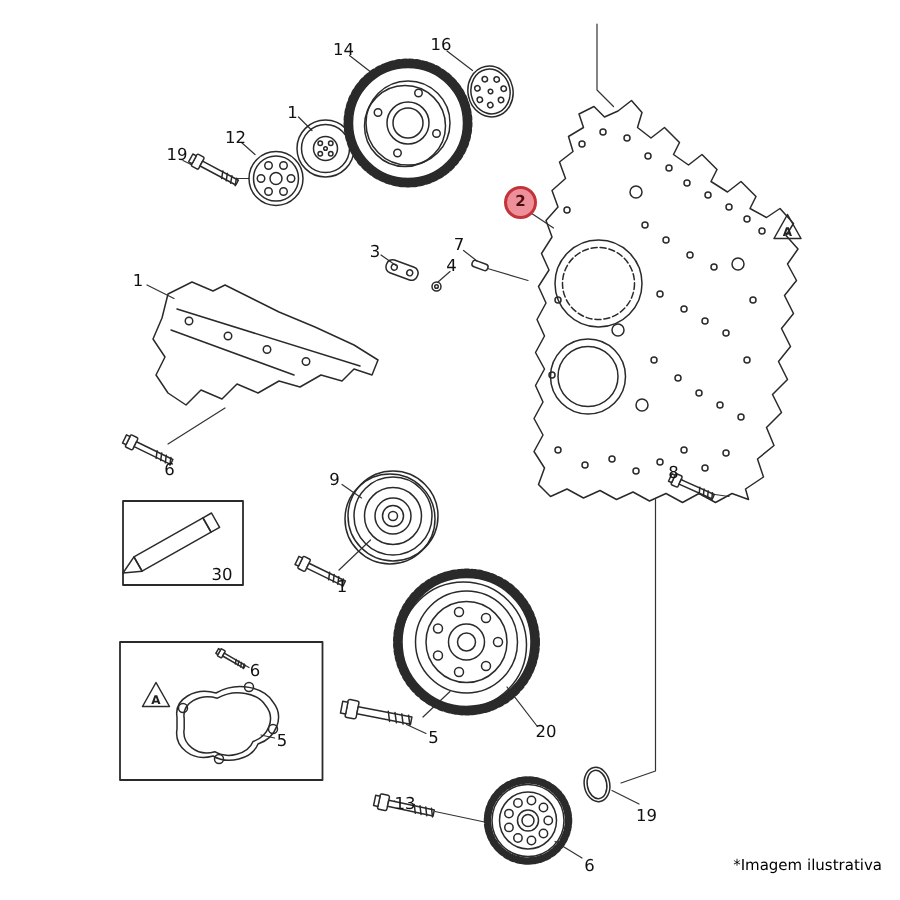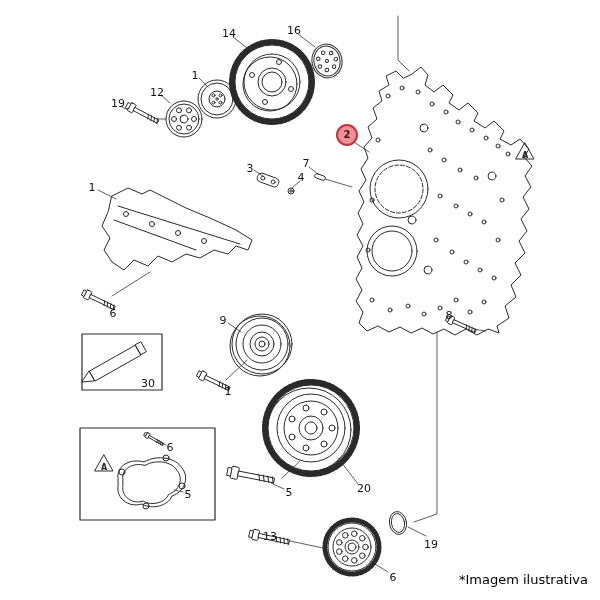--- a/index.html
+++ b/index.html
@@ -5,21 +5,21 @@
   html,body{margin:0;padding:0;background:#fff;}
   #stage{position:relative;width:600px;height:600px;background:#ffffff;overflow:hidden;
          font-family:"DejaVu Sans",sans-serif;}
   #drawing{position:absolute;inset:0;}
   .lbl{position:absolute;transform:translate(-50%,-50%);font-size:11px;color:#111;
        line-height:1;user-select:none;}
   .lbl.hl{width:18px;height:18px;background:#ee9099;border:2px solid #c3343a;
           border-radius:50%;display:flex;align-items:center;justify-content:center;
           color:#4d0f12;font-weight:bold;font-size:10px;}
   .wletter{position:absolute;transform:translate(-50%,-50%);font-size:8px;font-weight:bold;color:#222;}
-  #caption{position:absolute;right:12px;top:572px;font-size:13px;color:#000;}
+  #caption{position:absolute;right:12px;top:572px;font-size:10px;color:#000;}
   svg *{vector-effect:non-scaling-stroke;}
 </style>
 </head>
 <body>
 
 <div id="stage">
 
   <svg id="drawing" viewBox="0 0 600 600" fill="none" stroke="#2a2a2a" stroke-width="1" stroke-linejoin="round" stroke-linecap="round">
 
     <defs>

